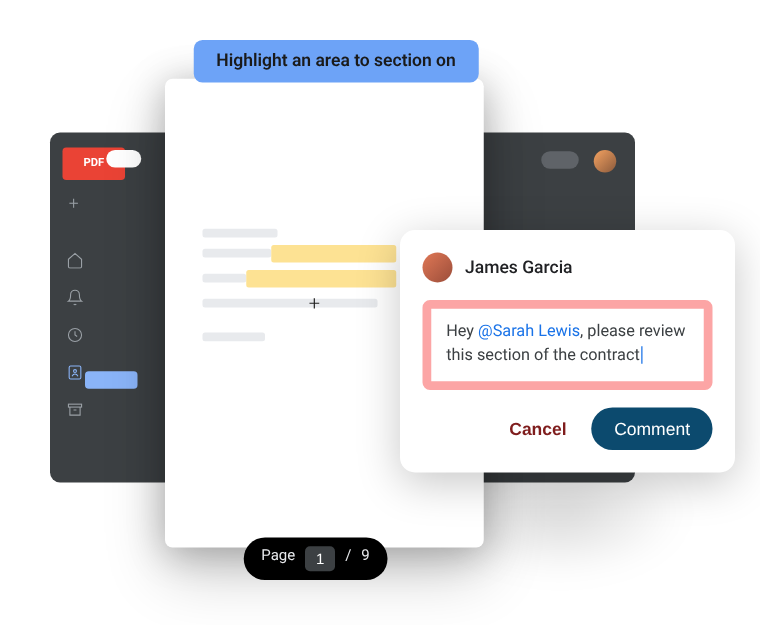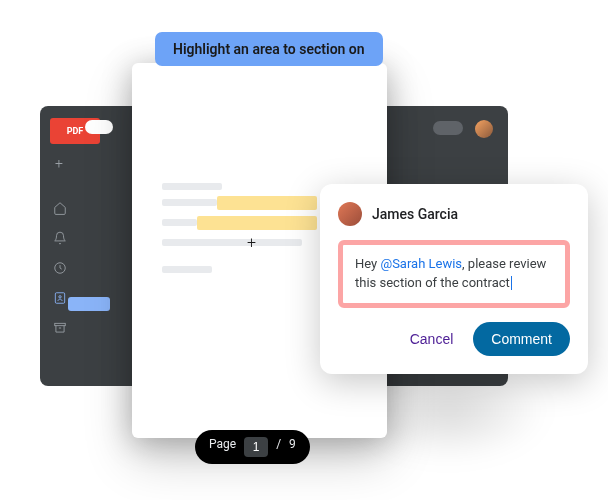--- a/index.html
+++ b/index.html
@@ -40,26 +40,26 @@
 .stamp-green { background: #c4e7cf; }
 .stamp-sig { font-family: cursive; font-style: italic; font-size: 10px; }
 
 .pager { position: absolute; left: 195px; top: 430px; background: #000000; color: #e8eaed; padding: 7px 14px; border-radius: 18px; display: flex; align-items: flex-start; gap: 8px; font-size: 12px; z-index: 20; }
 .pager-input { background: #3c4043; color: #fff; border: none; width: 24px; height: 20px; text-align: center; border-radius: 4px; font-size: 12px; }
 
 .comment-card { position: absolute; right: 20px; top: 184px; width: 268px; background: #fff; border-radius: 12px; box-shadow: 0 8px 35px rgba(0,0,0,0.22); padding: 18px; z-index: 15; }
 .comment-header { display: flex; align-items: center; gap: 10px; margin-bottom: 14px; }
 .comment-avatar { width: 24px; height: 24px; border-radius: 50%; background: linear-gradient(135deg, #e07856, #9b4d3a); }
 .comment-name { font-size: 14px; font-weight: 500; color: #202124; }
-.comment-body { border: 5px solid #fca5a5; border-radius: 6px; padding: 10px 12px; font-size: 13px; color: #3c4043; line-height: 1.45; margin-bottom: 14px; position: relative; }
+.comment-body { border: 7px solid #fca5a5; border-radius: 6px; padding: 10px 12px; font-size: 13px; color: #3c4043; line-height: 1.45; margin-bottom: 14px; position: relative; }
 .mention { color: #1a73e8; }
 .caret { display: inline-block; width: 1px; height: 14px; background: #1a73e8; vertical-align: middle; margin-left: 1px; }
 .comment-actions { display: flex; justify-content: flex-end; gap: 6px; }
-.btn-cancel { background: none; border: none; color: #4c1d95; font-size: 14px; font-weight: 400; padding: 8px 14px; cursor: pointer; }
-.btn-comment { background: #0369a1; border: none; color: #fff; font-size: 14px; font-weight: 500; padding: 9px 18px; border-radius: 20px; cursor: pointer; }
+.btn-cancel { background: none; border: none; color: #7f1d1d; font-size: 14px; font-weight: 700; padding: 8px 14px; cursor: pointer; }
+.btn-comment { background: #0c4a6e; border: none; color: #fff; font-size: 14px; font-weight: 500; padding: 9px 18px; border-radius: 20px; cursor: pointer; }
 
 .shadow-blob { position: absolute; right: 60px; bottom: 40px; width: 200px; height: 100px; background: radial-gradient(ellipse, rgba(0,0,0,0.15), transparent 70%); filter: blur(12px); z-index: 1; }
 </style>
 </head>
 <body>
 
 <div class="bg-left"></div>
 <div class="pdf-badge">PDF</div>
 <div class="pill-right"></div>
 <div class="plus-small">+</div>

